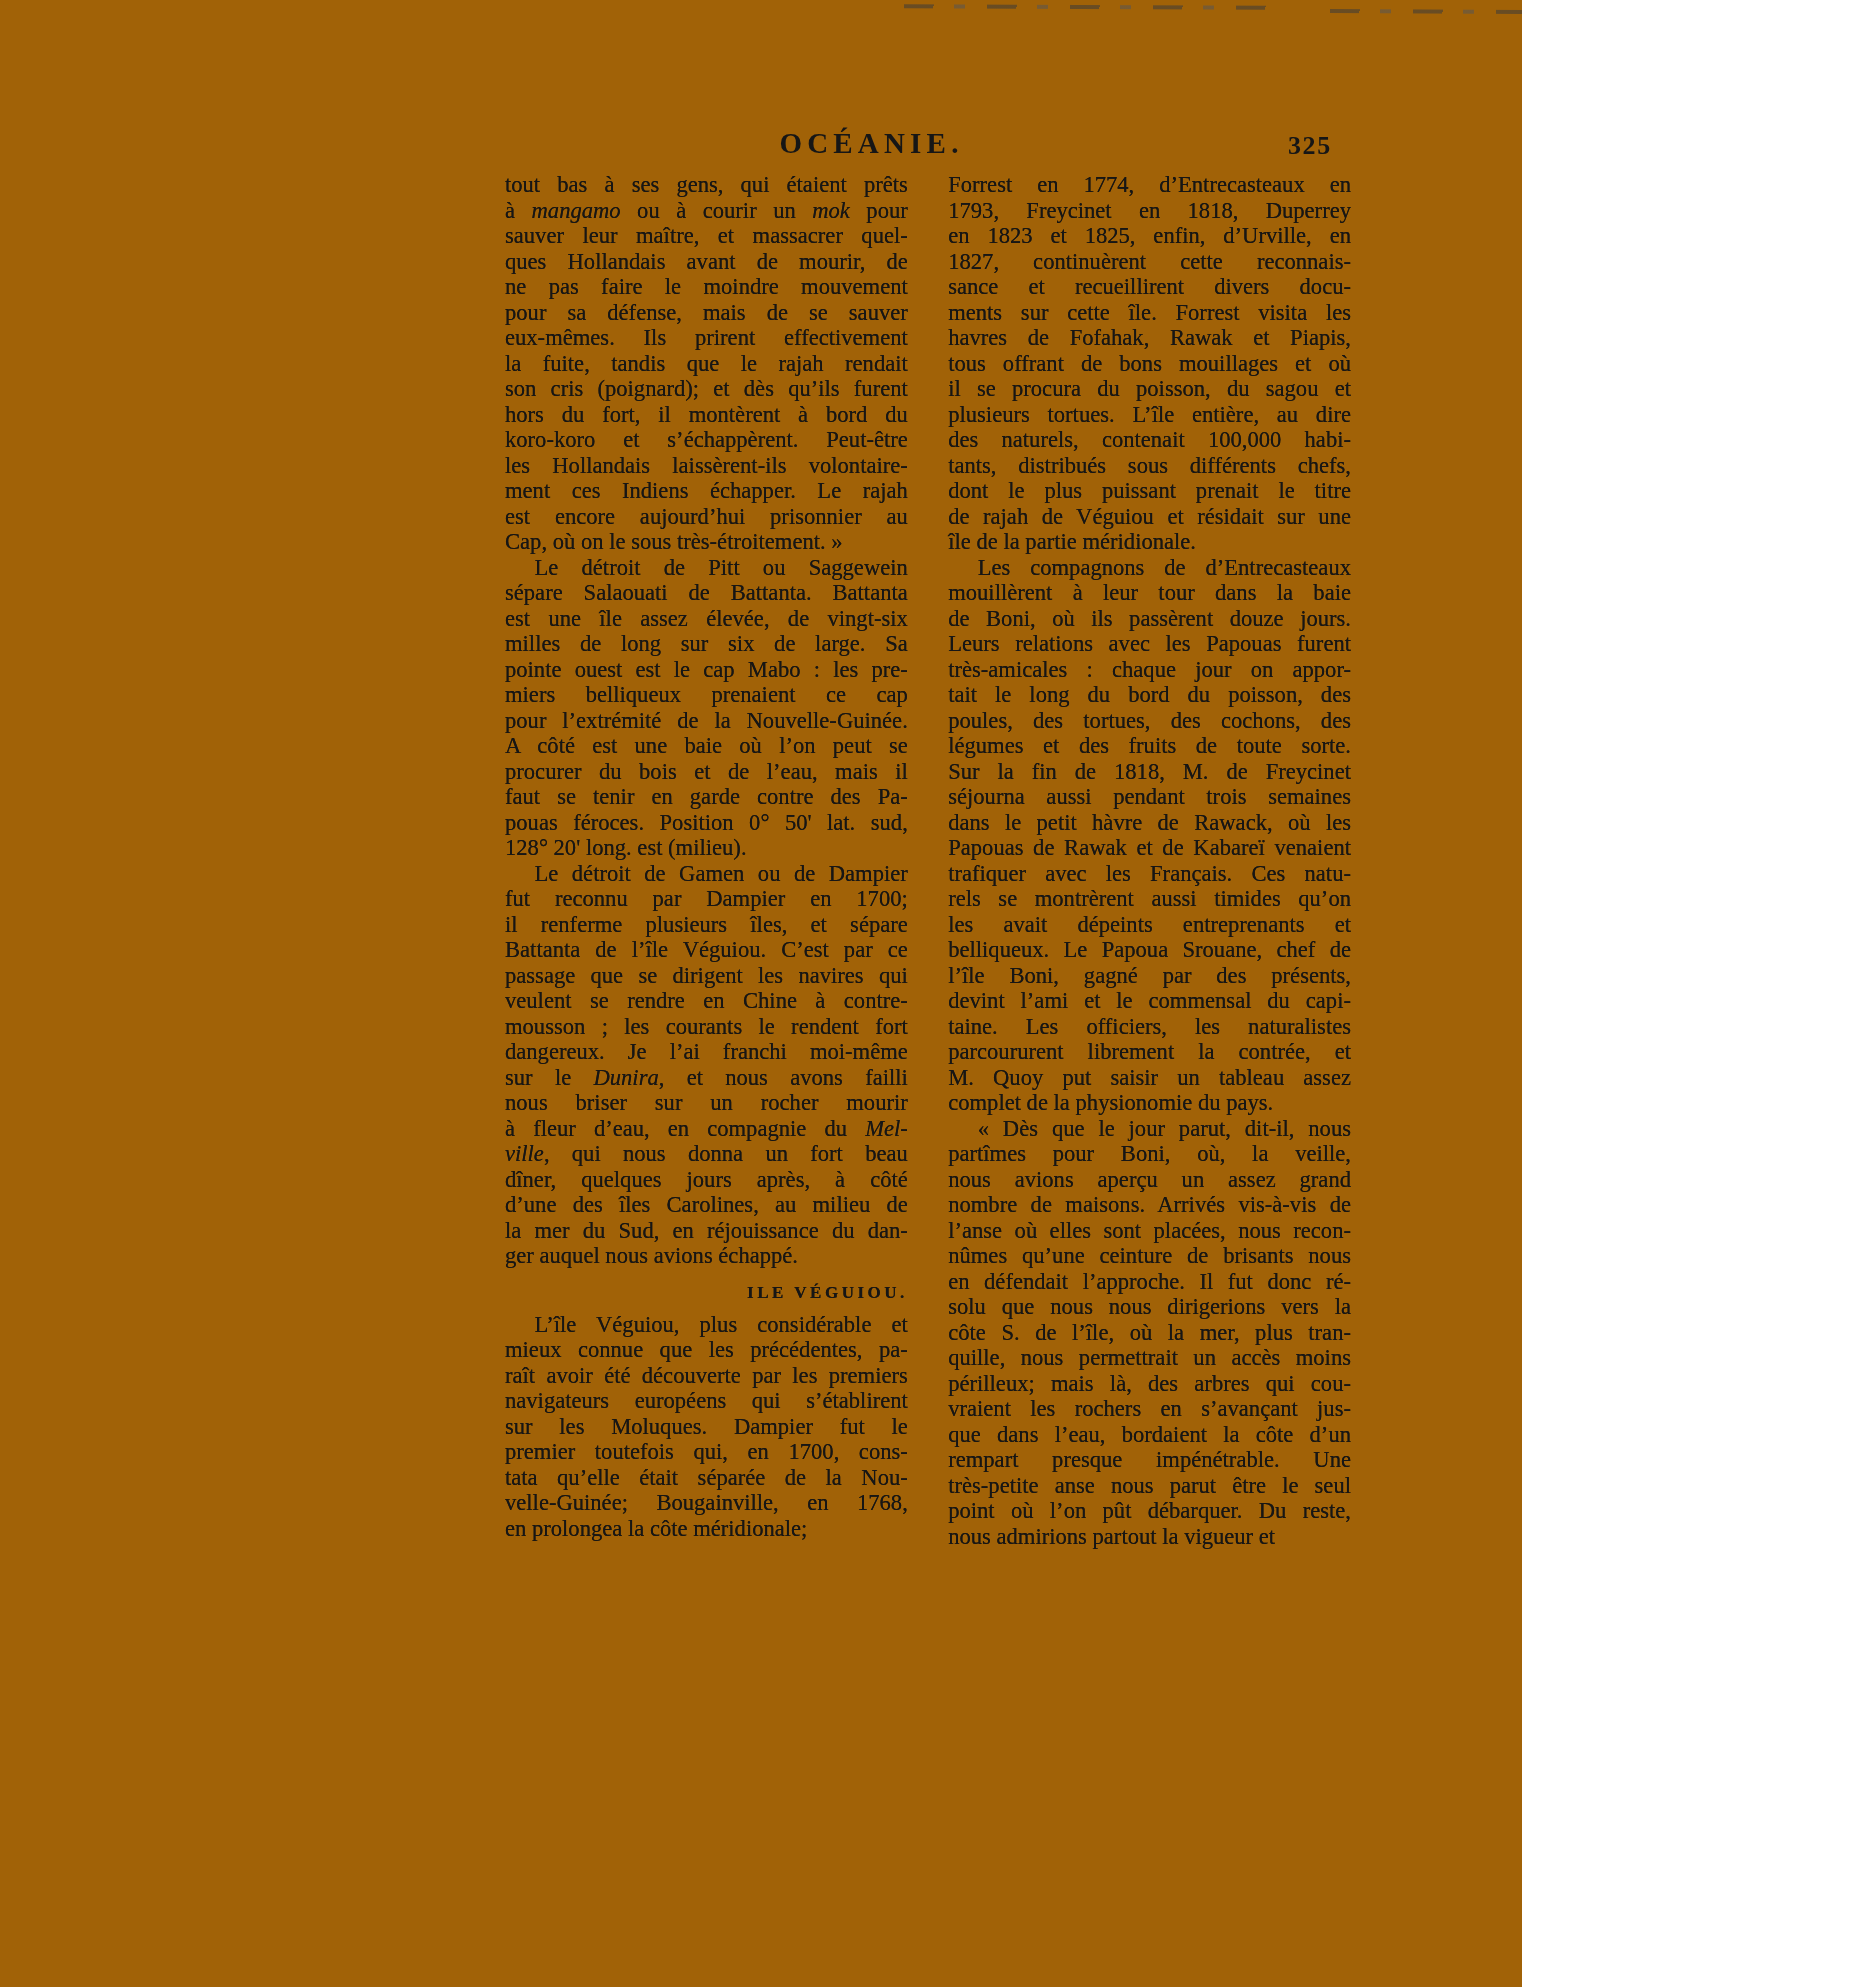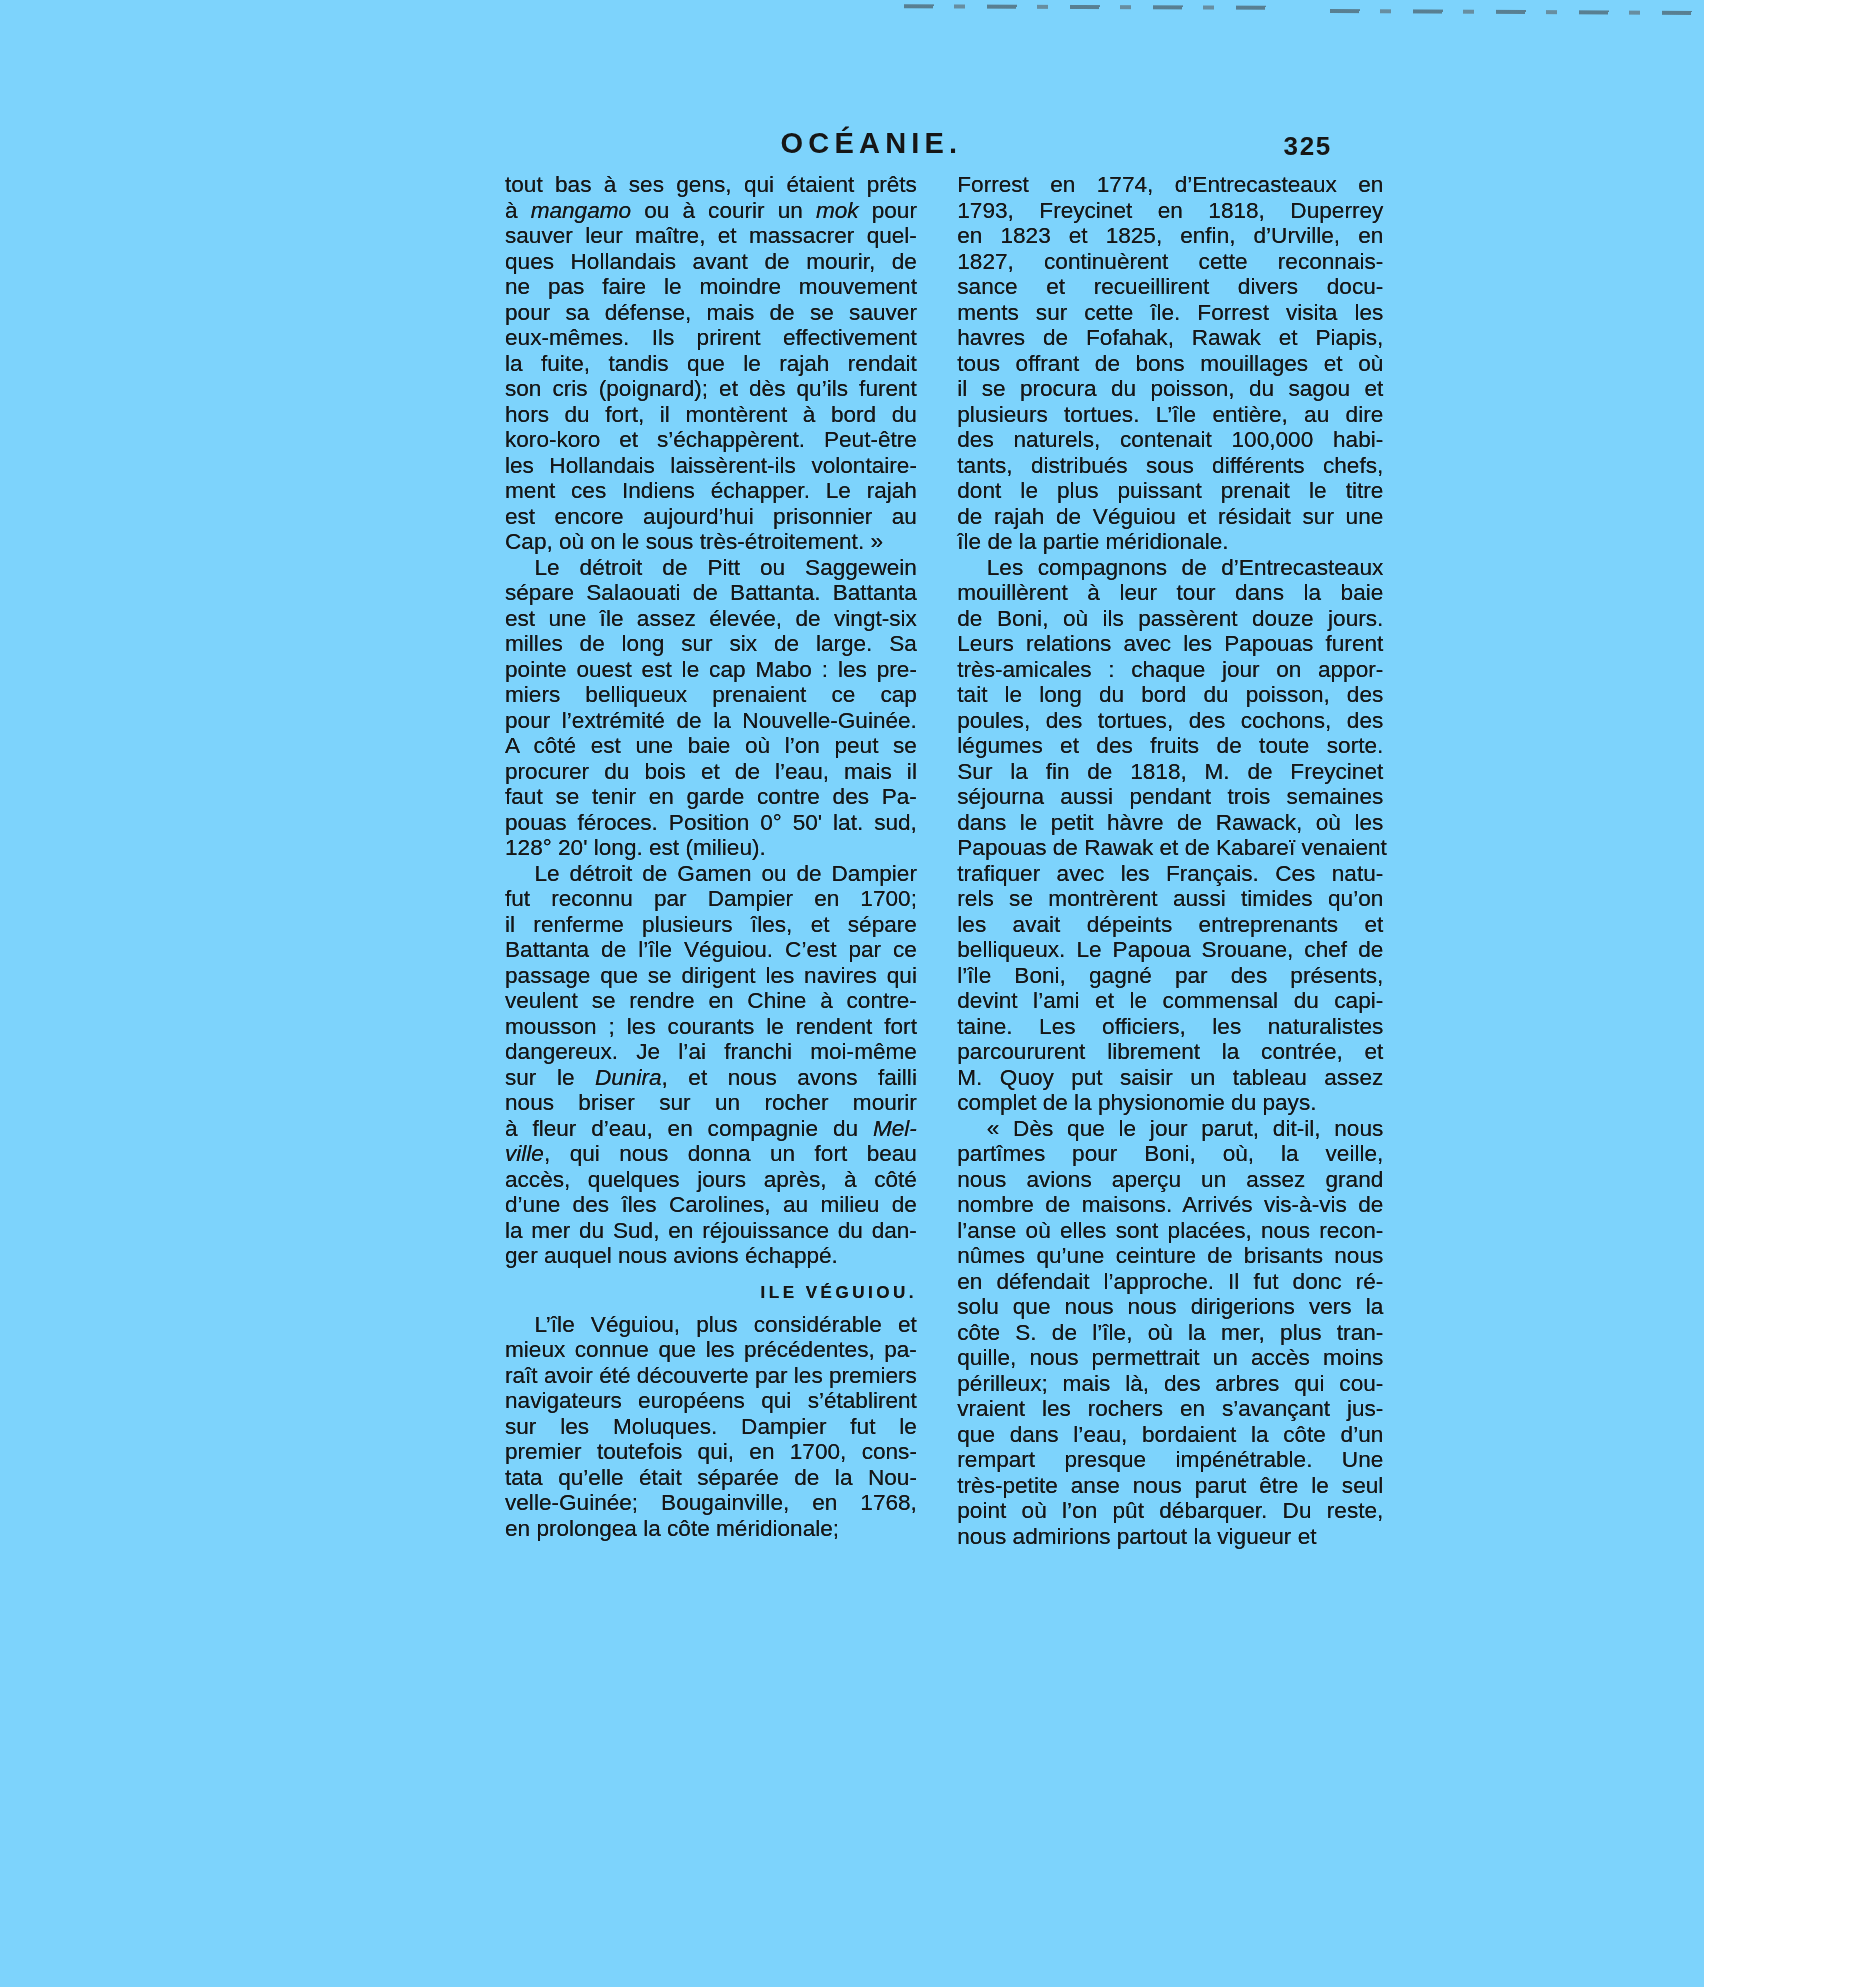--- a/index.html
+++ b/index.html
@@ -1,22 +1,22 @@
 <!DOCTYPE html>
 <html style="font-size:14px"><head>
 <meta charset="utf-8">
 <style>
   html,body{margin:0;padding:0;background:#ffffff;}
   .page{
     position:relative;
-    width:1704px;
+    width:1522px;
     height:1988px;
-    background:#7dd3fc;
+    background:#a16207;
     overflow:hidden;
-    font-family:Liberation Sans, sans-serif;
+    font-family:Liberation Serif, serif;
     color:#161616;
   }
   
   .artifact{
     position:absolute;
     height:3.5px;
     opacity:.55;
     background:repeating-linear-gradient(90deg,#3a3a3a 0 29.5px,transparent 29.5px 50px,#555 50px 61px,transparent 61px 83px);
   }
   .artifact.a1{left:904px;top:5.2px;width:365px;transform:rotate(.2deg);}
@@ -121,21 +121,21 @@
           <div class="line">il renferme plusieurs îles, et sépare</div>
           <div class="line">Battanta de l’île Véguiou. C’est par ce</div>
           <div class="line">passage que se dirigent les navires qui</div>
           <div class="line">veulent se rendre en Chine à contre-</div>
           <div class="line">mousson ; les courants le rendent fort</div>
           <div class="line">dangereux. Je l’ai franchi moi-même</div>
           <div class="line">sur le <i>Dunira</i>, et nous avons failli</div>
           <div class="line">nous briser sur un rocher mourir</div>
           <div class="line">à fleur d’eau, en compagnie du <i>Mel-</i></div>
           <div class="line"><i>ville</i>, qui nous donna un fort beau</div>
-          <div class="line">accès, quelques jours après, à côté</div>
+          <div class="line">dîner, quelques jours après, à côté</div>
           <div class="line">d’une des îles Carolines, au milieu de</div>
           <div class="line">la mer du Sud, en réjouissance du dan-</div>
           <div class="line last">ger auquel nous avions échappé.</div>
         </div>
         <div class="heading">ILE VÉGUIOU.</div>
         <div class="para">
           <div class="line ind">L’île Véguiou, plus considérable et</div>
           <div class="line">mieux connue que les précédentes, pa-</div>
           <div class="line">raît avoir été découverte par les premiers</div>
           <div class="line">navigateurs européens qui s’établirent</div>

